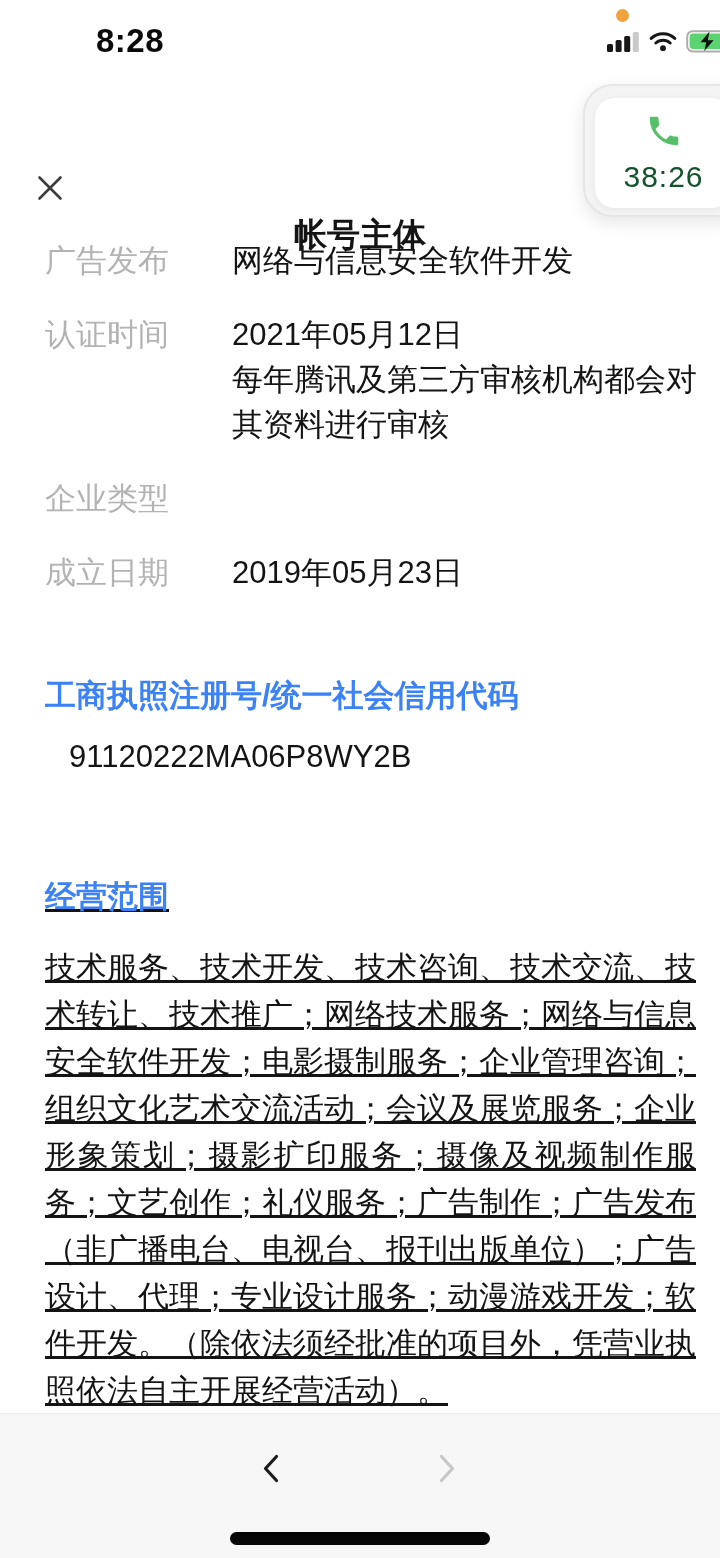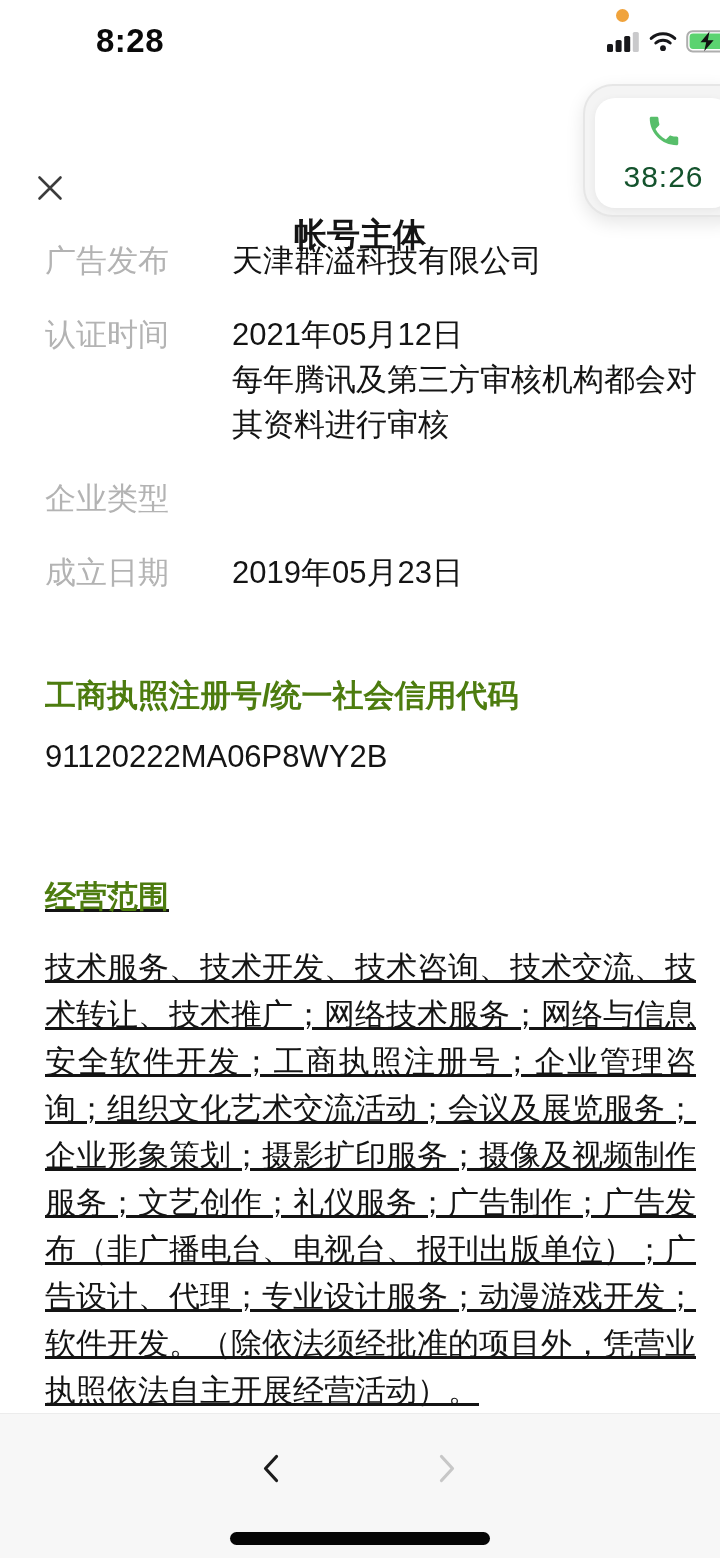--- a/index.html
+++ b/index.html
@@ -62,22 +62,22 @@
     gap:6px;
   }
   .call-timer { font-size:30px; letter-spacing:1px; }
 
   
   .content { position:absolute; left:45px; top:238px; width:657px; }
   .info-row { display:flex; font-size:31px; line-height:45px; margin-bottom:29px; }
   .info-label { width:187px; flex:none; color:#b3b3b3; }
   .info-value { width:470px; color:#141414; }
   .section-license { margin-top:78px; }
-  .section-title { font-size:31px; line-height:45px; font-weight:700; color:#4d7c0f; }
-  .license-code { margin-top:16px; font-size:31px; line-height:45px; color:#141414; }
+  .section-title { font-size:31px; line-height:45px; font-weight:700; color:#3b82f6; }
+  .license-code { margin-top:16px; font-size:31px; line-height:45px; color:#141414;margin-left:24px; }
   .section-scope { margin-top:95px;text-decoration:underline; }
   .scope-text {
     margin-top:25px; width:651px;
     font-size:31px; line-height:47px; color:#141414;
     text-align:justify; text-justify:inter-ideograph;
   }
 
   
   .bottom-bar {
     position:absolute; left:0; bottom:0; width:720px; height:145px;
@@ -153,21 +153,21 @@
         </svg>
       </span>
       <span class="call-timer" style="color:#14532d;">38:26</span>
     </div>
   </div>
 
   <div class="content">
 
     <div class="info-row">
       <div class="info-label">广告发布</div>
-      <div class="info-value">天津群溢科技有限公司</div>
+      <div class="info-value">网络与信息安全软件开发</div>
     </div>
 
     <div class="info-row">
       <div class="info-label">认证时间</div>
       <div class="info-value">
         <div>2021年05月12日</div>
         <div>每年腾讯及第三方审核机构都会对其资料进行审核</div>
       </div>
     </div>
 
@@ -180,21 +180,21 @@
       <div class="info-value">2019年05月23日</div>
     </div>
 
     <div class="section-license">
       <div class="section-title">工商执照注册号/统一社会信用代码</div>
       <div class="license-code">91120222MA06P8WY2B</div>
     </div>
 
     <div class="section-scope">
       <div class="section-title">经营范围</div>
-      <div class="scope-text">技术服务、技术开发、技术咨询、技术交流、技术转让、技术推广；网络技术服务；网络与信息安全软件开发；工商执照注册号；企业管理咨询；组织文化艺术交流活动；会议及展览服务；企业形象策划；摄影扩印服务；摄像及视频制作服务；文艺创作；礼仪服务；广告制作；广告发布（非广播电台、电视台、报刊出版单位）；广告设计、代理；专业设计服务；动漫游戏开发；软件开发。（除依法须经批准的项目外，凭营业执照依法自主开展经营活动）。</div>
+      <div class="scope-text">技术服务、技术开发、技术咨询、技术交流、技术转让、技术推广；网络技术服务；网络与信息安全软件开发；电影摄制服务；企业管理咨询；组织文化艺术交流活动；会议及展览服务；企业形象策划；摄影扩印服务；摄像及视频制作服务；文艺创作；礼仪服务；广告制作；广告发布（非广播电台、电视台、报刊出版单位）；广告设计、代理；专业设计服务；动漫游戏开发；软件开发。（除依法须经批准的项目外，凭营业执照依法自主开展经营活动）。</div>
     </div>
 
   </div>
 
   <div class="bottom-bar">
     <button class="nav-chevron chevron-back">
       <span>
         <svg width="36" height="36" viewBox="0 0 36 36">
           <path d="M22.5 5.5 L11.5 17.5 L22.5 29.5" stroke="#1c1c1c" stroke-width="3.2" fill="none" stroke-linecap="round" stroke-linejoin="round"></path>
         </svg>

